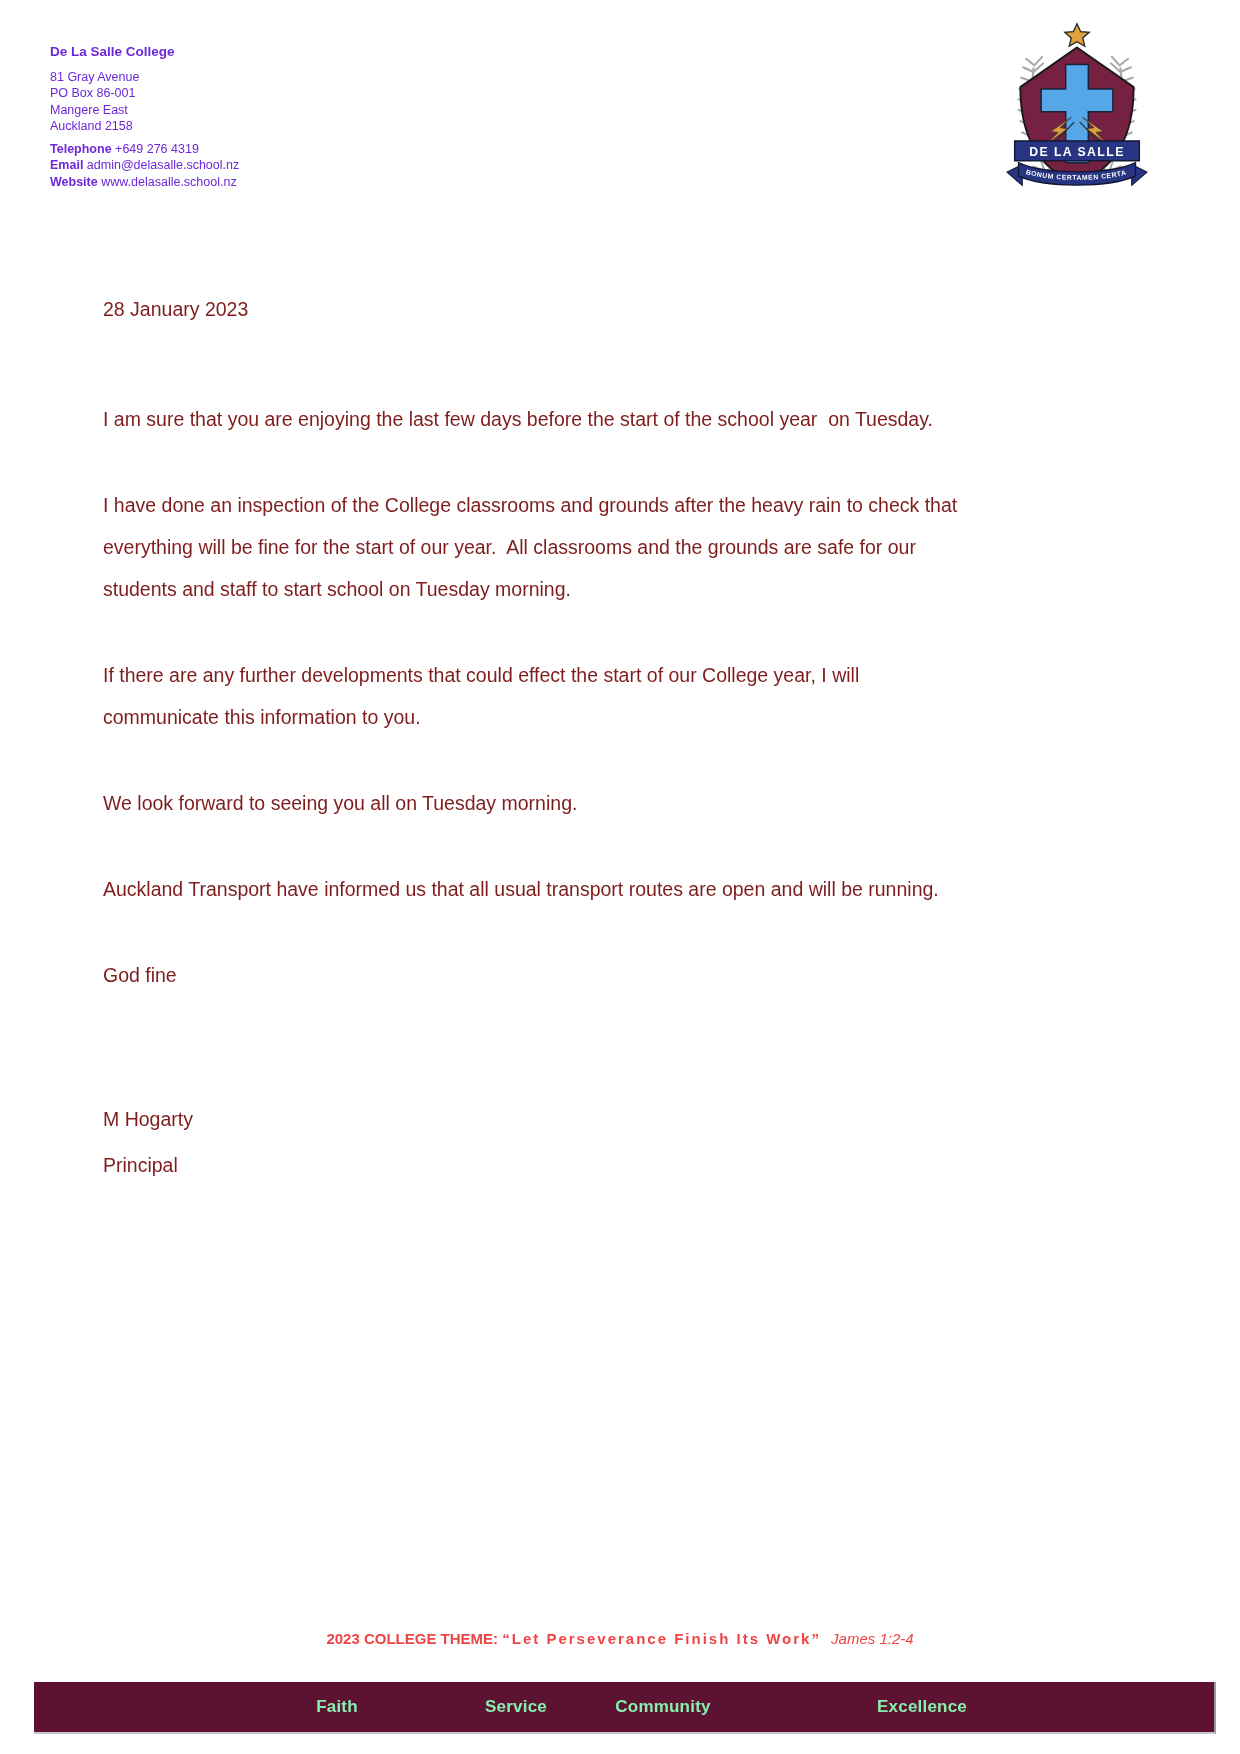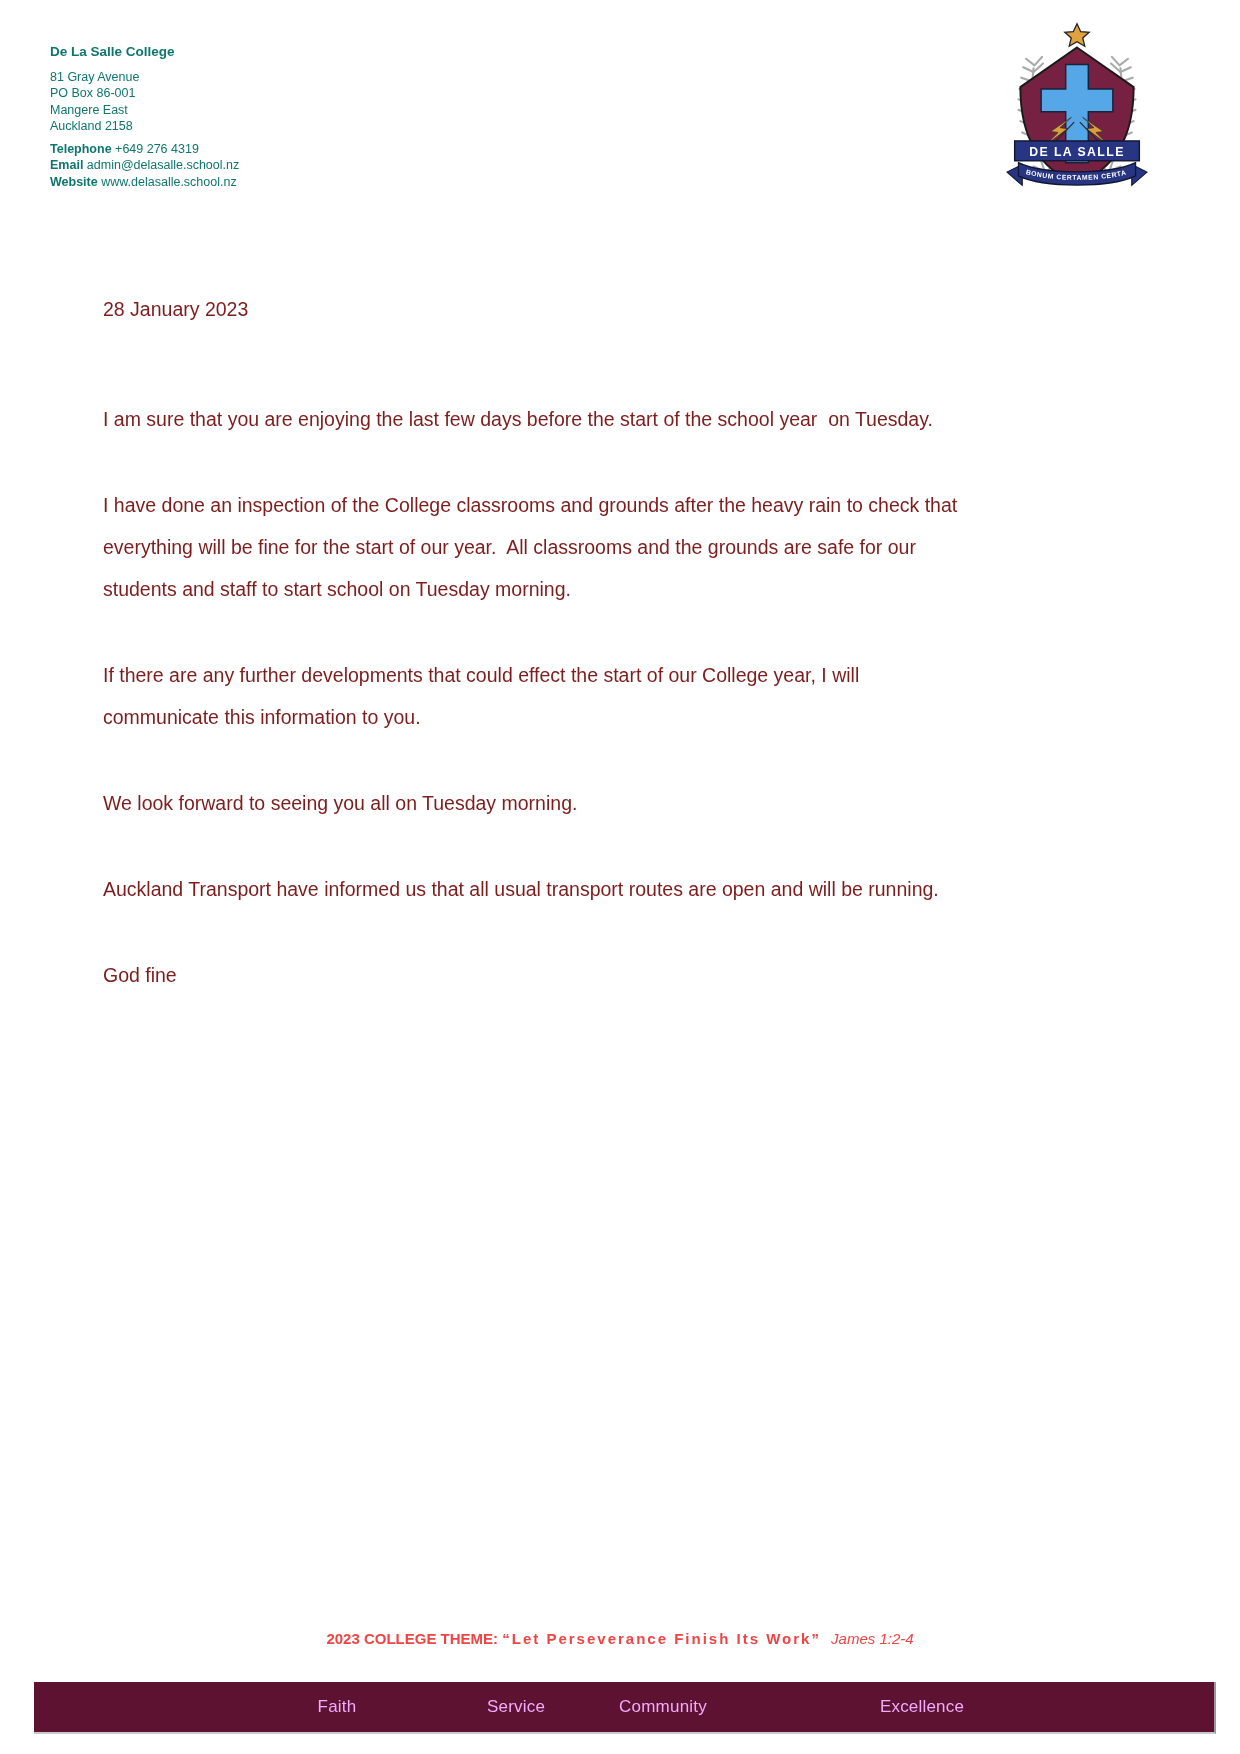--- a/index.html
+++ b/index.html
@@ -3,21 +3,21 @@
 <meta charset="utf-8">
 <style>
   * { margin:0; padding:0; box-sizing:border-box; }
   html,body { background:#ffffff; }
   .page {
     position:relative; width:1240px; height:1754px; background:#ffffff;
     font-family:"Liberation Sans", sans-serif; color:#1c1c1c; overflow:hidden;
   }
 
   
-  .school-info { position:absolute; left:50px; top:44px; font-size:12.5px; line-height:16.5px; color:#0f766e; }
+  .school-info { position:absolute; left:50px; top:44px; font-size:12.5px; line-height:16.5px; color:#6d28d9; }
   .school-name { font-size:13.5px; font-weight:bold; margin-bottom:8px; }
   .addr { white-space:pre-wrap; margin-bottom:6px; }
   .contact-line b { font-weight:bold; }
 
   .logo { position:absolute; left:992px; top:20px; width:170px; height:172px; }
   .logo svg { width:100%; height:100%; display:block; }
 
   
   .letter { position:absolute; left:103px; top:288px; width:1060px; font-size:19.5px; color:#7f1d1d; }
   .date  { line-height:42px; margin-bottom:68px; }
@@ -30,21 +30,21 @@
   .theme-quote  { font-weight:bold; letter-spacing:2px; }
   .theme-ref    { font-style:italic; margin-left:6px; }
 
   
   .values-bar {
     position:absolute; left:34px; top:1682px; width:1182px; height:52px;
     background:#5e1232; border-right:2px solid #98989e; border-bottom:2px solid #c7c7cc;
   }
   .value-word {
     position:absolute; top:50%; transform:translate(-50%,-50%);
-    color:#f0abfc; font-size:17px; font-weight:normal; letter-spacing:0.2px; white-space:nowrap;
+    color:#86efac; font-size:17px; font-weight:bold; letter-spacing:0.2px; white-space:nowrap;
   }
   .w0 { left:303px; } .w1 { left:482px; } .w2 { left:629px; } .w3 { left:854px;margin-left:34px; }
 </style>
 </head>
 <body>
 
 <div class="page">
 
   <header>
     <div class="school-info">
@@ -119,20 +119,24 @@
     <p class="date">28 January 2023</p>
     <p class="para">I am sure that you are enjoying the last few days before the start of the school year  on Tuesday.</p>
     <p class="para">I have done an inspection of the College classrooms and grounds after the heavy rain to check that
 everything will be fine for the start of our year.  All classrooms and the grounds are safe for our
 students and staff to start school on Tuesday morning.</p>
     <p class="para">If there are any further developments that could effect the start of our College year, I will
 communicate this information to you.</p>
     <p class="para">We look forward to seeing you all on Tuesday morning.</p>
     <p class="para">Auckland Transport have informed us that all usual transport routes are open and will be running.</p>
     <p class="para">God fine</p>
+    <div class="signature">
+      <p>M Hogarty</p>
+      <p>Principal</p>
+    </div>
   </main>
 
   <div class="theme-line">
     <span class="theme-prefix">2023 COLLEGE THEME:</span>
     <span class="theme-quote">“Let Perseverance Finish Its Work”</span>
     <span class="theme-ref">James 1:2-4</span>
   </div>
 
   <footer class="values-bar">
     <span class="value-word w0">Faith</span>

